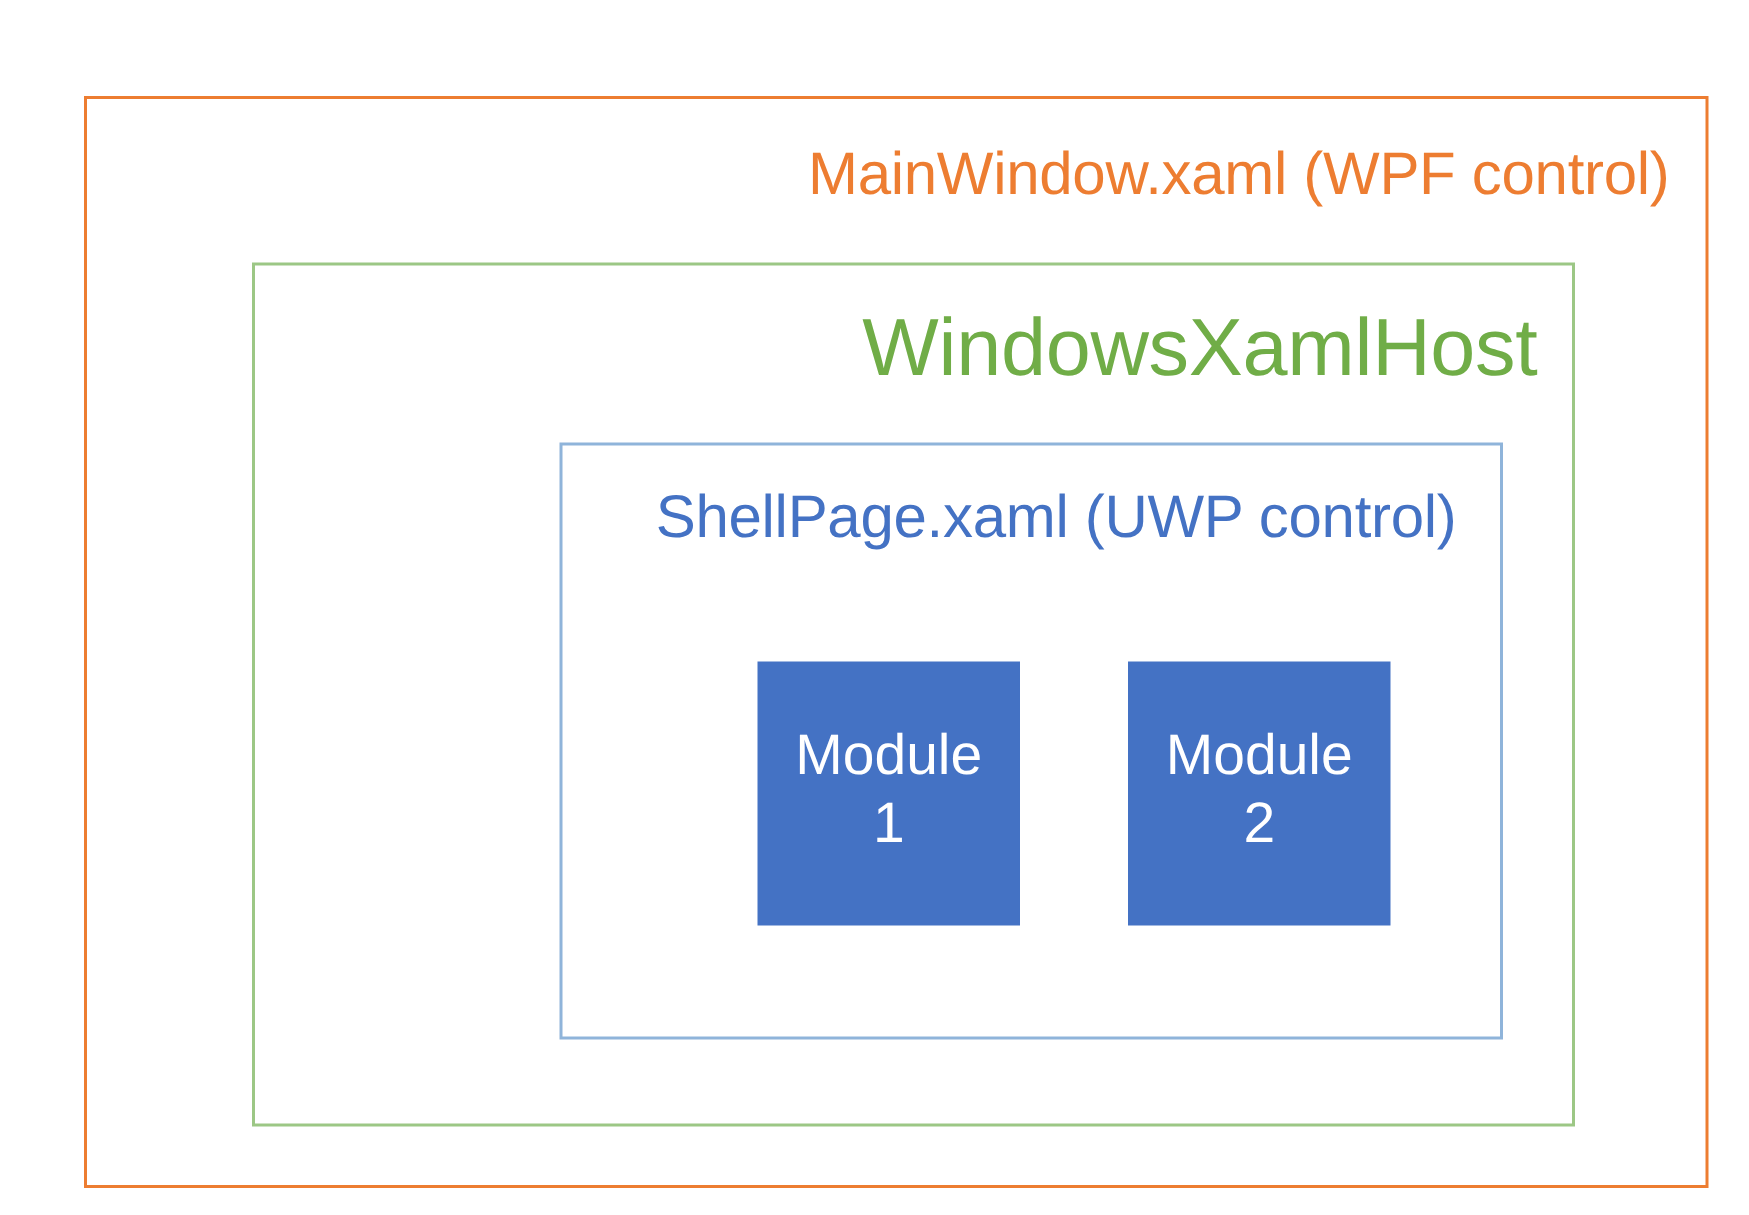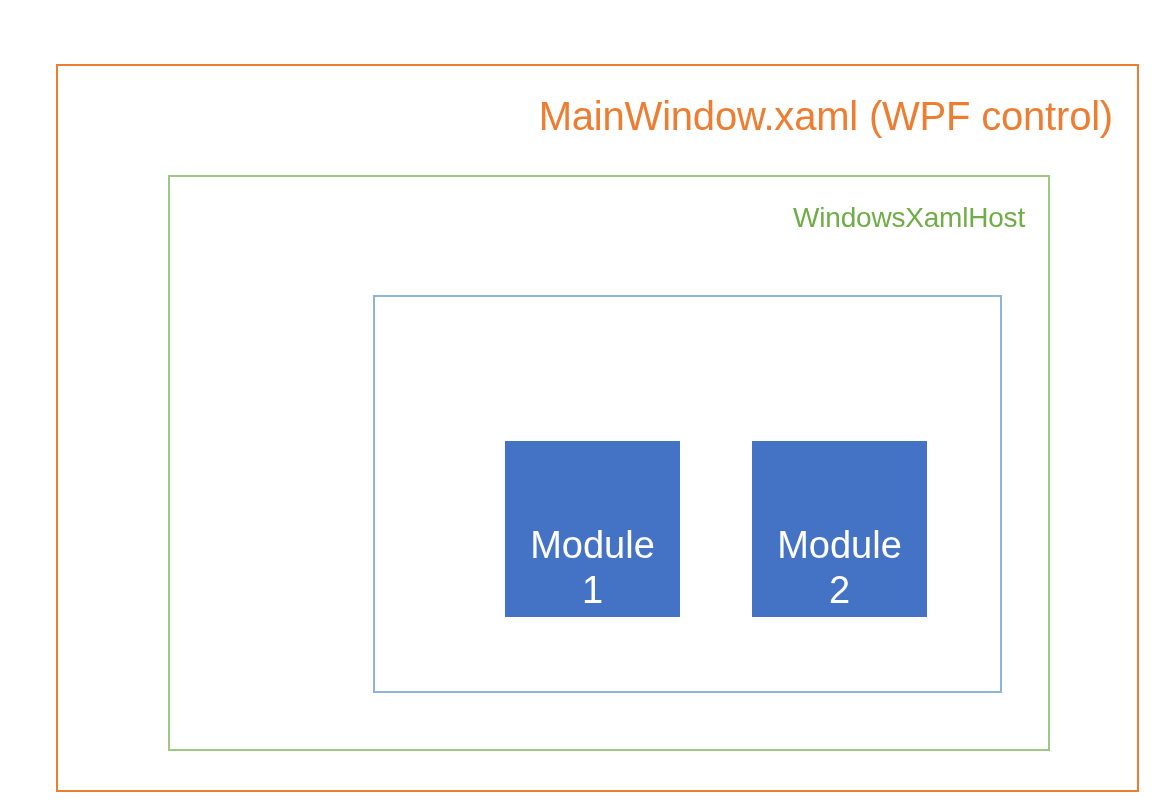--- a/index.html
+++ b/index.html
@@ -51,21 +51,21 @@
     width: 882px;
     height: 576px;
     box-sizing: border-box;
     border: 2px solid #9CC785;
     background: #ffffff;
   }
   .mid-label {
     position: absolute;
     right: 23px;
     top: 25px;
-    font-size: 28px;
+    font-size: 54px;
     line-height: 1.12;
     color: #70AD47;
     white-space: nowrap;
     letter-spacing: -0.2px;
   }
 
   
   .inner-box {
     position: absolute;
     left: 203px;
@@ -91,21 +91,21 @@
   .module-box {
     position: absolute;
     top: 144px;
     width: 175px;
     height: 176px;
     background: #4472C4;
     color: #ffffff;
     display: flex;
     flex-direction: column;
     align-items: center;
-    justify-content: flex-end;
+    justify-content: center;
     font-size: 38px;
     line-height: 1.18;
     text-align: center;
     box-sizing: border-box;
     padding-bottom: 4px;
   }
   #module-1 { left: 130px; }
   #module-2 { left: 377px; }
   .module-line { display: block; }
 </style>
@@ -114,20 +114,21 @@
 
 <div id="canvas">
 
   <div class="outer-box">
     <div class="outer-label">MainWindow.xaml (WPF control)</div>
 
     <div class="mid-box">
       <div class="mid-label">WindowsXamlHost</div>
 
       <div class="inner-box">
+        <div class="inner-label">ShellPage.xaml (UWP control)</div>
 
         <div class="module-box" id="module-1">
           <span class="module-line">Module</span>
           <span class="module-line">1</span>
         </div>
 
         <div class="module-box" id="module-2">
           <span class="module-line">Module</span>
           <span class="module-line">2</span>
         </div>

